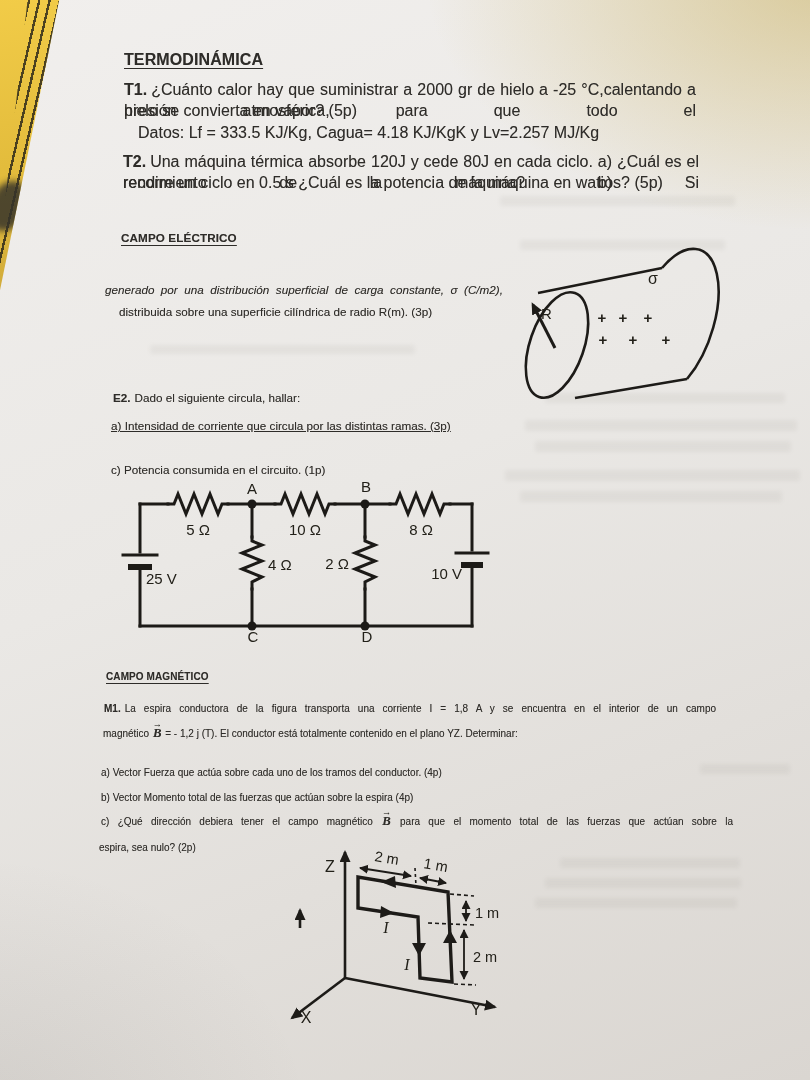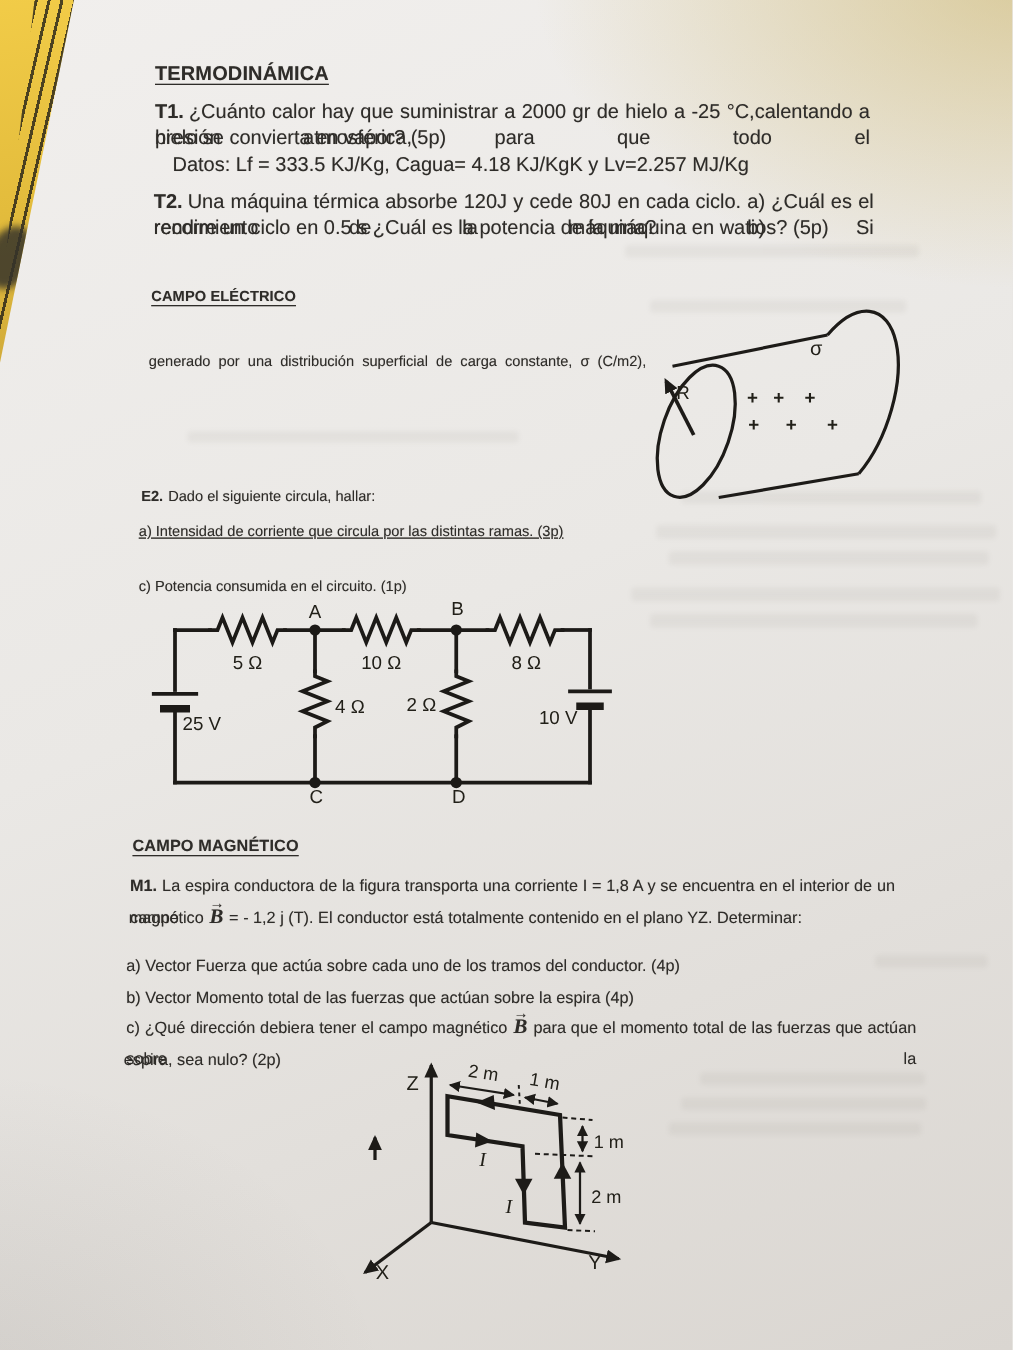--- a/index.html
+++ b/index.html
@@ -33,21 +33,21 @@
   }
   .tx{
     position:absolute;color:#2e2c29;font-size:16px;line-height:21px;
     text-shadow:0 0 .6px rgba(60,55,48,.38);
     white-space:normal;
   }
   .hd{font-weight:bold;text-decoration:underline;text-decoration-thickness:1.4px;text-underline-offset:2.5px;letter-spacing:.1px;}
   .just{text-align:justify;text-align-last:justify;}
   .plabel{font-weight:bold;margin-right:4px;}
   .fe{font-size:11.7px;}
-  .fm{font-size:13px;line-height:25px;}
+  .fm{font-size:10px;line-height:25px;}
   .sb{font-size:.62em;vertical-align:-.1em;}
   .vec{
     font-family:"Liberation Serif","DejaVu Serif",serif;
     font-style:italic;font-weight:bold;font-size:1.28em;
     position:relative;display:inline-block;padding:0 1px;line-height:1;
   }
   .vec::after{
     content:"\2192";position:absolute;top:-.78em;left:.08em;
     font-size:.72em;font-style:normal;font-weight:bold;
   }
@@ -84,21 +84,22 @@
   <div class="tx just" style="left:124px;top:79px;width:572px;"><b class="plabel">T1.</b><span>¿Cuánto calor hay que suministrar a 2000 gr de hielo a -25 °C,calentando a presión atmosférica, para que todo el</span></div>
   <div class="tx" style="left:124px;top:100px;text-align:right;">hielo se convierta en vapor? (5p)</div>
 
   <div class="tx" style="left:138px;top:122px;">Datos: Lf = 333.5 KJ/Kg, Cagua= 4.18 KJ/KgK y Lv=2.257 MJ/Kg</div>
 
   <div class="tx just" style="left:123px;top:151px;width:576px;"><b class="plabel">T2.</b><span>Una máquina térmica absorbe 120J y cede 80J en cada ciclo. a) ¿Cuál es el rendimiento de la máquina? b) Si</span></div>
   <div class="tx" style="left:123px;top:172px;">recorre un ciclo en 0.5 s ¿Cuál es la potencia de la máquina en watios? (5p)</div>
 
   <div class="tx hd fe" style="left:121px;top:227px;">CAMPO ELÉCTRICO</div>
 
-  <div class="tx fe just" style="left:119px;top:279px;width:398px;">generado por una distribución superficial de carga constante, σ (C/m2),</div>
+  <div class="tx fe just" style="left:105px;top:279px;width:398px;font-style:italic;">generado por una distribución superficial de carga constante, σ (C/m2),</div>
+  <div class="tx fe" style="left:119px;top:301px;">distribuida sobre una superficie cilíndrica de radio R(m). (3p)</div>
 
   <svg style="left:503px;top:248px;" width="212" height="162" viewBox="0 0 212 162">
     <defs>
       <marker id="mC" markerUnits="userSpaceOnUse" markerWidth="16" markerHeight="14" refX="9" refY="5.5" orient="auto">
         <path d="M0,0 L12,5.5 L0,11 z" fill="#1d1b18"></path>
       </marker>
     </defs>
     <g fill="none" stroke="#1d1b18" stroke-width="2.6">
       <ellipse cx="54" cy="97" rx="27" ry="55" transform="rotate(19 54 97)"></ellipse>
       <line x1="35" y1="45" x2="159" y2="20"></line>

